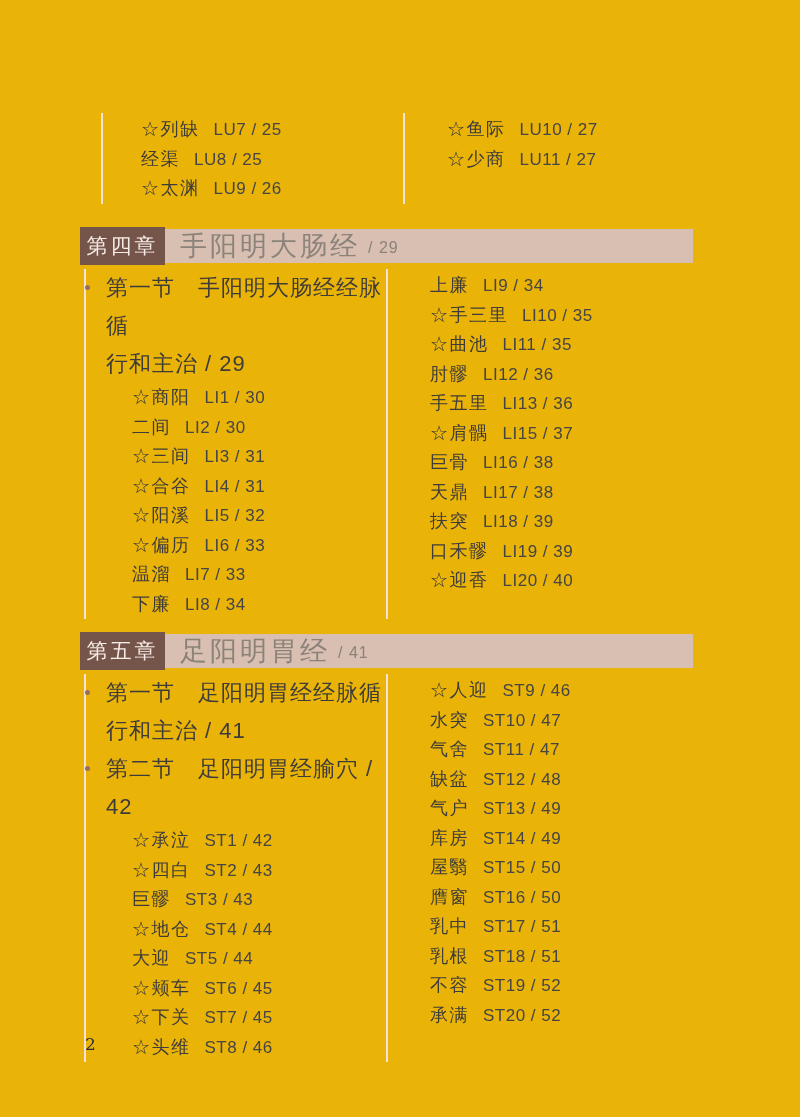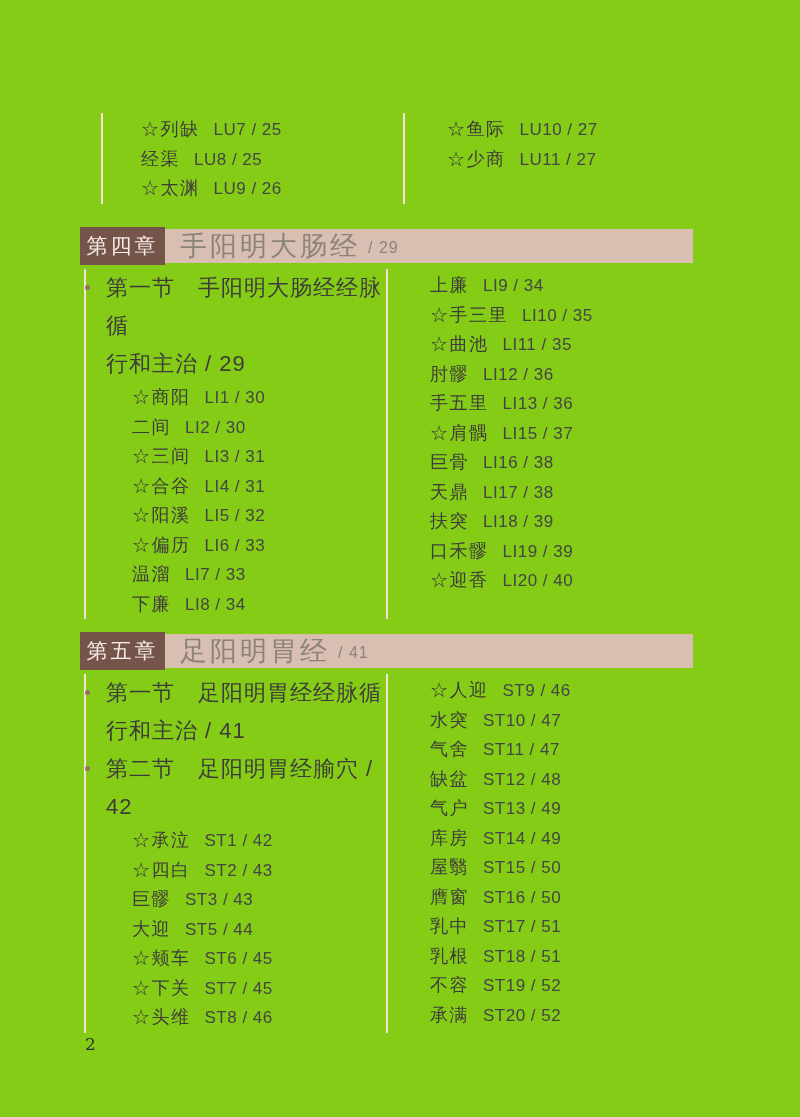--- a/index.html
+++ b/index.html
@@ -5,21 +5,21 @@
   html,body { margin:0; padding:0; }
   body {
     background:#ffffff;
     font-family:"Liberation Sans", sans-serif;
     -webkit-font-smoothing:antialiased;
   }
   .page {
     position:relative;
     width:800px;
     height:1117px;
-    background:#84cc16;
+    background:#eab308;
     overflow:hidden;
     color:#3e3c3a;
   }
 
   
   .cols { display:flex; align-items:stretch; }
   .col { box-sizing:border-box; }
   .col-l {
     width:302px;
     border-left:2px solid #f5e1da;
@@ -233,20 +233,21 @@
             <li class="section">第二节　足阳明胃经腧穴 / 42</li>
           </ul>
         <ul class="entries">
 
             <li class="entry"><span class="star">☆</span><span class="nm">承泣</span><span class="ref">ST1 / 42</span></li>
 
             <li class="entry"><span class="star">☆</span><span class="nm">四白</span><span class="ref">ST2 / 43</span></li>
 
             <li class="entry"><span class="star"></span><span class="nm">巨髎</span><span class="ref">ST3 / 43</span></li>
 
+            <li class="entry"><span class="star">☆</span><span class="nm">地仓</span><span class="ref">ST4 / 44</span></li>
 
             <li class="entry"><span class="star"></span><span class="nm">大迎</span><span class="ref">ST5 / 44</span></li>
 
             <li class="entry"><span class="star">☆</span><span class="nm">颊车</span><span class="ref">ST6 / 45</span></li>
 
             <li class="entry"><span class="star">☆</span><span class="nm">下关</span><span class="ref">ST7 / 45</span></li>
 
             <li class="entry"><span class="star">☆</span><span class="nm">头维</span><span class="ref">ST8 / 46</span></li>
           </ul>
       </div>

